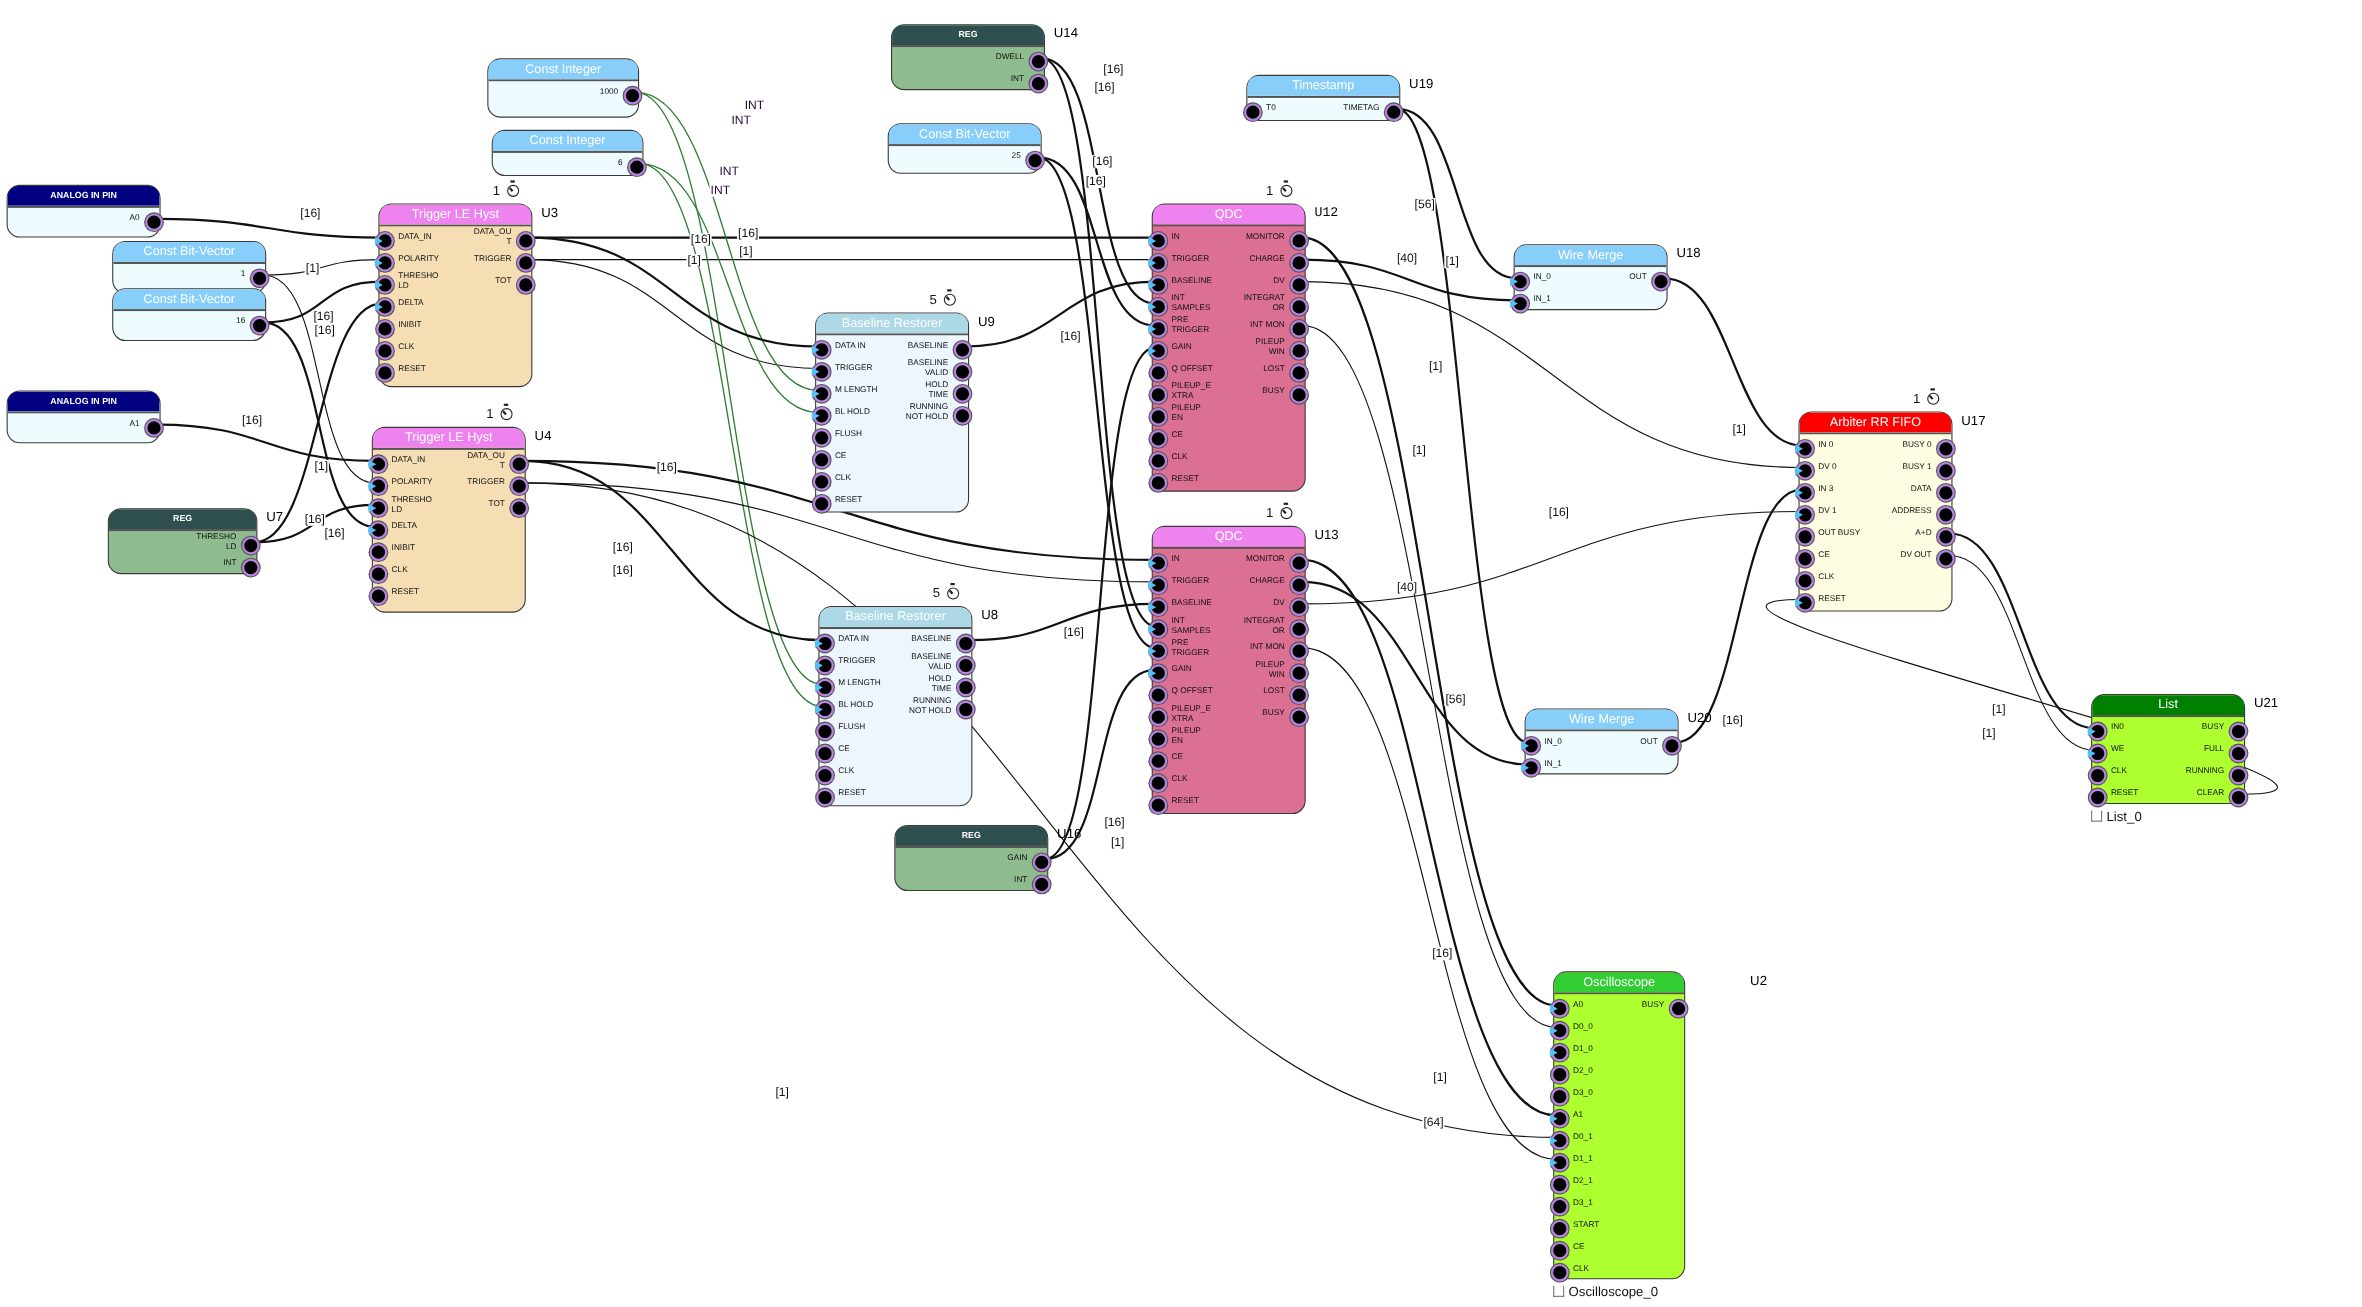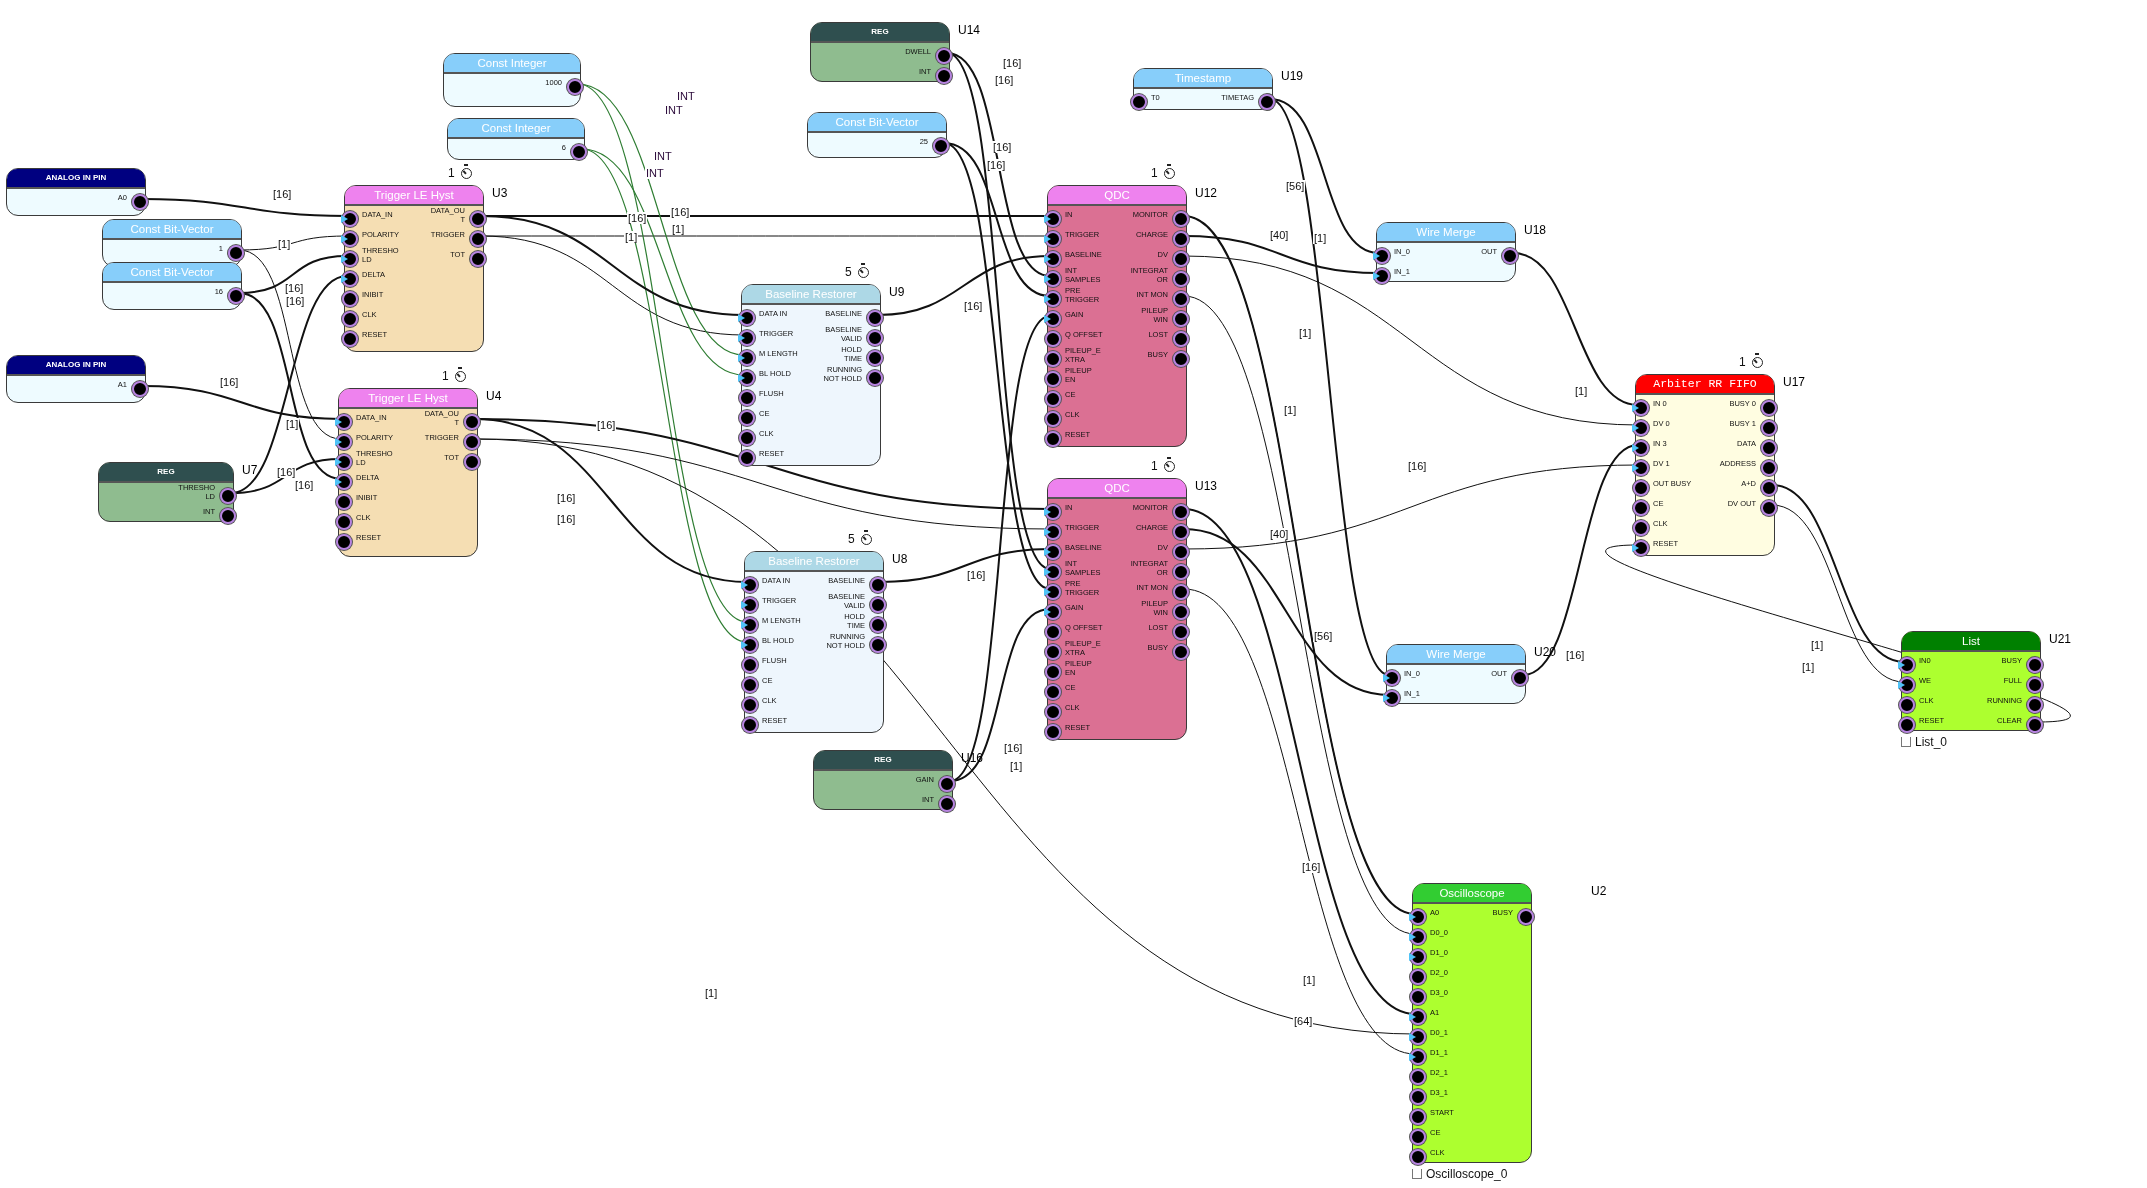--- a/index.html
+++ b/index.html
@@ -513,21 +513,21 @@
         <div class="port out" style="right: 0px; top: 123px; width: 70%;">
           <span class="dot"></span>
           <span class="lbl">LOST</span>
         </div>
         <div class="port out" style="right: 0px; top: 143px; width: 70%;">
           <span class="dot"></span>
           <span class="lbl">BUSY</span>
         </div>
       </div>
     </div>
-    <div class="uid" style="left: 1195px; top: 186px;">U12</div>
+    <div class="uid" style="left: 1195px; top: 186px; font-family: Liberation Mono, monospace;">U12</div>
     <div class="clock" style="left: 1151px; top: 166px;"><span>1</span><span class="ic"></span></div>
     <div class="block" style="left: 1047px; top: 478px; width: 140px; background: rgb(219, 112, 147);">
       <div class="hdr" style="background: linear-gradient(rgb(238, 130, 238), rgb(238, 130, 238));">QDC</div>
       <div class="body" style="height: 240px;">
         <div class="port in" style="left: 0px; top: 3px; width: 60%;">
           <span class="dot"></span>
           <span class="arrow"></span>
           <span class="lbl">IN</span>
         </div>
         <div class="port in" style="left: 0px; top: 23px; width: 60%;">
@@ -669,21 +669,21 @@
           <span class="lbl">IN_1</span>
         </div>
         <div class="port out" style="right: 0px; top: 3px; width: 70%;">
           <span class="dot"></span>
           <span class="lbl">OUT</span>
         </div>
       </div>
     </div>
     <div class="uid" style="left: 1534px; top: 645px;">U20</div>
     <div class="block" style="left: 1635px; top: 374px; width: 140px; background: rgb(255, 253, 225);">
-      <div class="hdr" style="background: linear-gradient(rgb(255, 0, 0), rgb(255, 0, 0)); font-family: Liberation Mono, monospace;">Arbiter RR FIFO</div>
+      <div class="hdr" style="background: linear-gradient(rgb(255, 0, 0), rgb(255, 0, 0));">Arbiter RR FIFO</div>
       <div class="body" style="height: 160px;">
         <div class="port in" style="left: 0px; top: 3px; width: 60%; padding-left: 48px;">
           <span class="dot"></span>
           <span class="arrow"></span>
           <span class="lbl">IN 0</span>
         </div>
         <div class="port in" style="left: 0px; top: 23px; width: 60%;">
           <span class="dot"></span>
           <span class="arrow"></span>
           <span class="lbl">DV 0</span>

